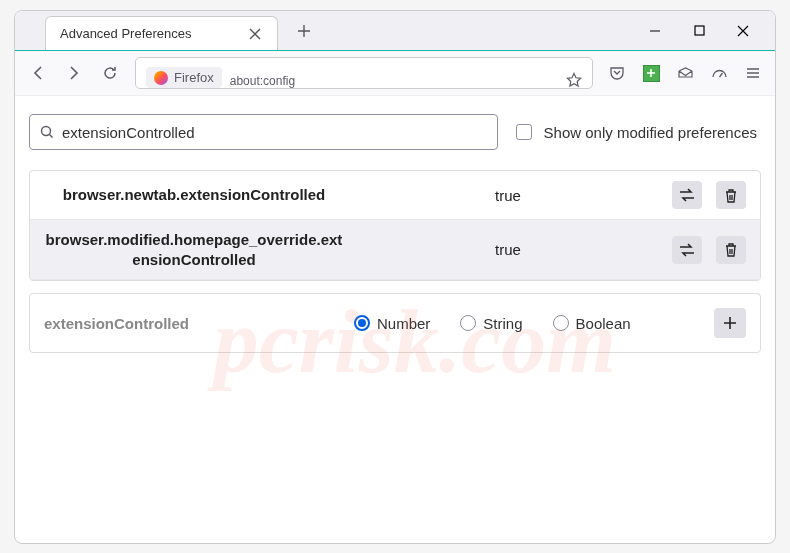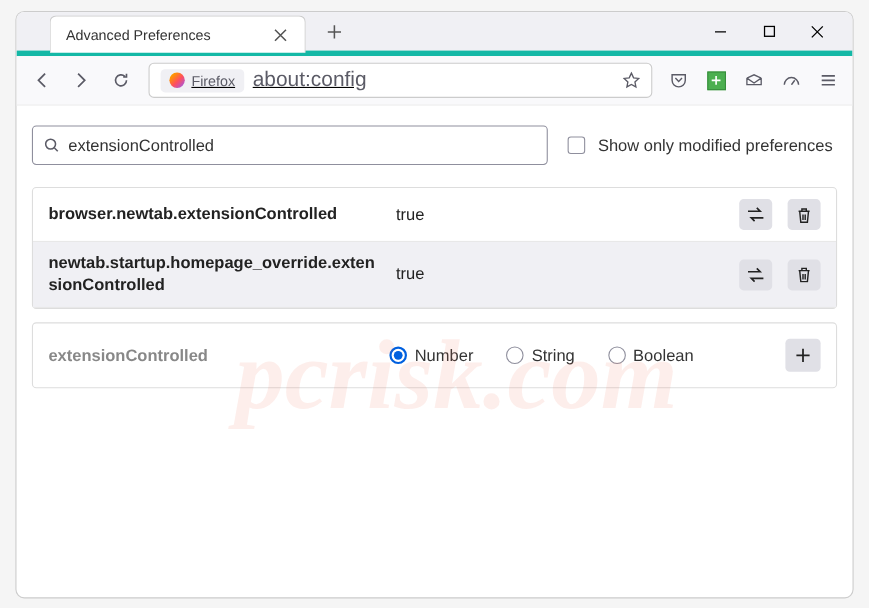--- a/index.html
+++ b/index.html
@@ -1,45 +1,45 @@
 <!DOCTYPE html>
 <html><head>
   <meta charset="utf-8">
   <style>
     * { margin: 0; padding: 0; box-sizing: border-box; font-family: -apple-system, BlinkMacSystemFont, 'Segoe UI', Arial, sans-serif; }
     body { width: 790px; height: 553px; background: #f5f5f5; position: relative; overflow: hidden; }
     
     .window { position: absolute; left: 14px; top: 10px; width: 762px; height: 534px; background: #fff; border: 1px solid #ccc; border-radius: 8px; overflow: hidden; }
     
-    .titlebar { height: 40px; background: #f0f0f4; display: flex; align-items: center; border-bottom: 5px solid #14b8a6; }
+    .titlebar { height: 40px; background: #f0f0f4; display: flex; align-items: center; border-bottom: 1px solid #14b8a6; }
     .tab { display: flex; align-items: center; height: 34px; margin-left: 30px; margin-top: 5px; padding: 0 14px; background: #fff; border: 1px solid #ccc; border-bottom: none; border-radius: 6px 6px 0 0; font-size: 13px; color: #333; gap: 55px; }
     .tab-close { width: 16px; height: 16px; display: flex; align-items: center; justify-content: center; font-size: 14px; color: #555; cursor: pointer; }
     .new-tab-btn { margin-left: 12px; width: 28px; height: 28px; display: flex; align-items: center; justify-content: center; font-size: 18px; color: #555; cursor: pointer; }
     .window-controls { margin-left: auto; display: flex; gap: 30px; padding-right: 25px; }
     .win-ctrl { width: 14px; height: 14px; display: flex; align-items: center; justify-content: center; color: #000; cursor: pointer; }
     
     .toolbar { height: 45px; background: #f9f9fb; display: flex; align-items: center; padding: 0 12px; gap: 14px; border-bottom: 1px solid #eee; }
     .nav-btn { width: 22px; height: 22px; display: flex; align-items: center; justify-content: center; cursor: pointer; color: #5b5b66; }
-    .urlbar { flex: 1; height: 32px; background: #fff; border: 1px solid #ccc; border-radius: 5px; display: flex; align-items: center; padding: 0 10px; gap: 8px; text-decoration: underline; }
+    .urlbar { flex: 1; height: 32px; background: #fff; border: 1px solid #ccc; border-radius: 5px; display: flex; align-items: flex-end; padding: 0 10px; gap: 8px; }
     .ff-badge { display: flex; align-items: center; gap: 6px; padding: 3px 8px; background: #f0f0f4; border-radius: 4px; font-size: 13px; color: #5b5b66; }
     .ff-icon { width: 14px; height: 14px; background: linear-gradient(135deg, #ff9500 20%, #ff4f5e 55%, #9059ff 100%); border-radius: 50%; position: relative; }
-    .url-text { font-size: 19px; color: #5b5b66; }
+    .url-text { font-size: 12px; color: #5b5b66; }
     .urlbar-star { margin-left: auto; color: #5b5b66; cursor: pointer; }
     .tb-icon { width: 20px; height: 20px; display: flex; align-items: center; justify-content: center; cursor: pointer; color: #5b5b66; }
     .ext-ico { width: 17px; height: 17px; background: #4caf50; border: 1px solid #388e3c; display: flex; align-items: center; justify-content: center; }
     
     .content { padding: 18px 14px; }
     .search-row { display: flex; align-items: center; gap: 18px; margin-bottom: 20px; }
     .search-box { flex: 1; height: 36px; border: 1px solid #8f8f9d; border-radius: 4px; display: flex; align-items: center; padding: 0 10px; gap: 8px; background: #fff; }
     .search-icon { color: #5b5b66; }
     .search-input { border: none; outline: none; flex: 1; font-size: 15px; color: #333; }
     .checkbox-wrap { display: flex; align-items: center; gap: 12px; font-size: 15px; color: #333; padding-right: 4px; text-align: right; }
     .checkbox { width: 16px; height: 16px; border: 1px solid #8f8f9d; border-radius: 3px; cursor: pointer; }
     
-    .results { border: 1px solid #ddd; border-radius: 4px; }
+    .results { border: 1px solid #ddd; border-radius: 4px; text-align: center; }
     .pref-row { display: flex; align-items: center; padding: 10px 14px; gap: 16px; border-bottom: 1px solid #e8e8e8; }
     .pref-row.alt { background: #f0f0f4; }
     .pref-name { font-size: 15px; font-weight: 700; color: #222; width: 300px; word-break: break-word; line-height: 1.3; }
     .pref-val { font-size: 15px; font-weight: 400; color: #222; flex: 1; }
     .row-actions { display: flex; gap: 14px; }
     .act-btn { width: 30px; height: 28px; background: #e0e0e6; border-radius: 4px; display: flex; align-items: center; justify-content: center; cursor: pointer; color: #222; }
     
     .new-pref { border: 1px solid #ddd; border-radius: 4px; margin-top: 12px; }
     .new-row { display: flex; align-items: center; padding: 14px; gap: 20px; }
     .new-name { font-size: 15px; font-weight: 700; color: #888; width: 290px; }
@@ -176,21 +176,21 @@
               </svg>
           </div>
           <div class="act-btn">
             <svg width="14" height="15" viewBox="0 0 14 15">
                 <path d="M2 4h10M5 4V2h4v2M3 4l1 10h6l1-10M6 7v5M8 7v5" stroke="currentColor" stroke-width="1.3" fill="none"></path>
               </svg>
           </div>
         </div>
       </div>
       <div class="pref-row alt">
-        <div class="pref-name">newtab.startup.homepage_override.extensionControlled</div>
+        <div class="pref-name">browser.modified.homepage_override.extensionControlled</div>
         <div class="pref-val">true</div>
         <div class="row-actions">
           <div class="act-btn">
             <svg width="16" height="14" viewBox="0 0 16 14">
                 <path d="M1 4h11l-3-3M15 10H4l3 3" stroke="currentColor" stroke-width="1.5" fill="none"></path>
               </svg>
           </div>
           <div class="act-btn">
             <svg width="14" height="15" viewBox="0 0 14 15">
                 <path d="M2 4h10M5 4V2h4v2M3 4l1 10h6l1-10M6 7v5M8 7v5" stroke="currentColor" stroke-width="1.3" fill="none"></path>

